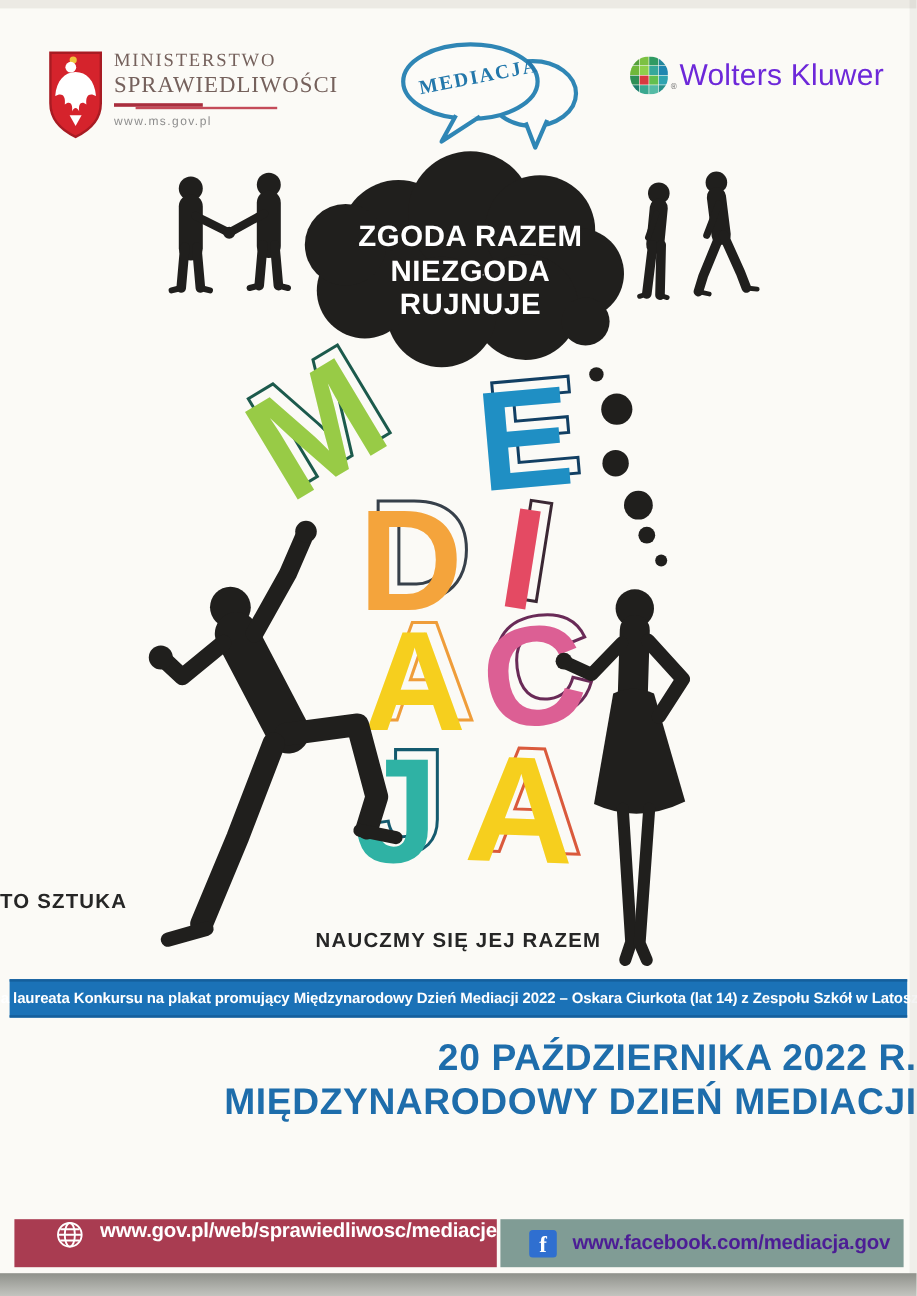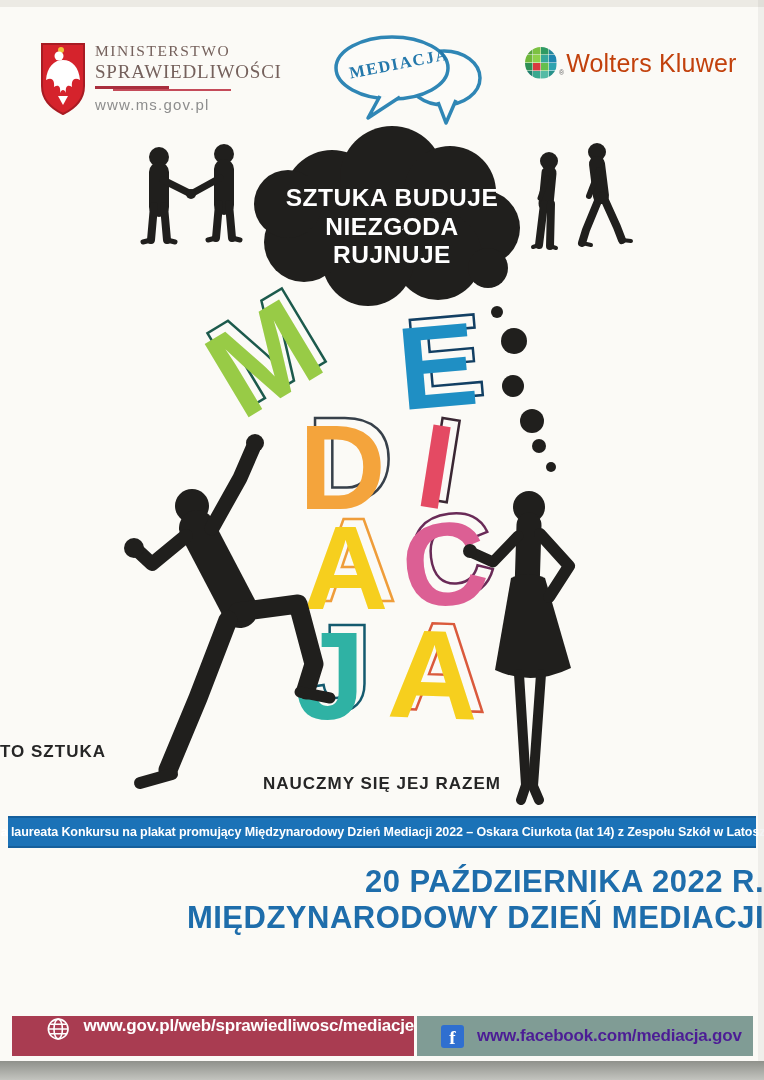--- a/index.html
+++ b/index.html
@@ -13,30 +13,30 @@
     background:linear-gradient(#8f918b,#c3c4bf);z-index:9;}
 
   
   .ministry{position:absolute;left:40px;top:42px;display:flex;z-index:3;}
   .ministry-text{margin-left:9px;font-family:"Liberation Serif",serif;color:#75615c;}
   .min-l1{font-size:15.5px;letter-spacing:1.5px;}
   .min-l2{font-size:19px;letter-spacing:.8px;margin-top:1px;}
   .min-rule{position:relative;width:138px;height:6px;margin-top:3px;}
   .min-rule .r1{position:absolute;left:0;top:0;width:74px;height:2.5px;background:#a92e3d;}
   .min-rule .r2{position:absolute;left:18px;top:2.5px;width:118px;height:2px;background:#c44b59;}
-  .min-url{font-family:"Liberation Sans",sans-serif;font-size:15px;letter-spacing:1.2px;color:#8d8d8d;margin-top:4px;}
+  .min-url{font-family:"Liberation Sans",sans-serif;font-size:10px;letter-spacing:1.2px;color:#8d8d8d;margin-top:4px;}
 
   .bubble-logo{position:absolute;left:328px;top:26px;width:170px;height:105px;z-index:3;}
   .bubble-text{position:absolute;left:12px;top:28px;width:118px;text-align:center;
     transform:rotate(-11deg);font-family:"Liberation Serif",serif;font-weight:bold;
     font-size:16.5px;letter-spacing:1.5px;color:#2478ab;}
 
   .wolters{position:absolute;left:524px;top:46px;display:flex;align-items:center;z-index:3;}
   .wk-reg{font-size:7px;color:#666;align-self:flex-end;margin:0 2px 4px 1px;}
-  .wk-name{font-size:25px;color:#c2410c;letter-spacing:.2px;}
+  .wk-name{font-size:25px;color:#6d28d9;letter-spacing:.2px;}
 
   
   .cloud-text{position:absolute;left:268px;top:184px;width:248px;text-align:center;z-index:3;
     color:#fff;font-weight:bold;font-size:24.5px;line-height:1.17;letter-spacing:.5px;}
 
   
   #letters{position:absolute;inset:0;z-index:1;}
   .letter{position:absolute;font-weight:bold;line-height:1;font-family:"Liberation Sans",sans-serif;}
   .letter .lf{position:relative;color:var(--fc);}
   .letter .lo{position:absolute;left:8px;top:-8px;color:transparent;-webkit-text-stroke:2.5px var(--oc);}
@@ -167,21 +167,21 @@
         <path d="M540,534 L569,566 L549,597" fill="none" stroke-width="12"></path>
         <path d="M518,536 L493,562 L473,553" fill="none" stroke-width="11"></path>
         <circle cx="470" cy="551" r="7" stroke="none"></circle>
         <path d="M519,674 L526,785 L521,800" fill="none" stroke-width="10"></path>
         <path d="M541,674 L533,786 L539,800" fill="none" stroke-width="10"></path>
       </g>
     </g>
   </svg>
 
   <div class="cloud-text">
-    <div>SZTUKA BUDUJE</div>
+    <div>ZGODA RAZEM</div>
     <div>NIEZGODA RUJNUJE</div>
   </div>
 
   <div class="ministry">
     <svg width="46" height="74" viewBox="0 0 46 74">
       <path d="M2,2 H44 V44 Q44,62 23,72 Q2,62 2,44 Z" fill="#d5232c" stroke="#a81b23" stroke-width="2"></path>
       <circle cx="21" cy="8" r="3" fill="#f0c23c"></circle>
       <circle cx="19" cy="14" r="4.5" fill="#fff"></circle>
       <path d="M23,18 C14,18 7,25 6,38 C11,35 15,37 14,45 C18,42 21,44 20,51 C21.5,47 24.5,47 26,51 C25,44 28,42 32,45 C31,37 35,35 40,38 C39,25 32,18 23,18 Z" fill="#fff"></path>
       <path d="M18,54 L23,63 L28,54 Z" fill="#fff"></path>

